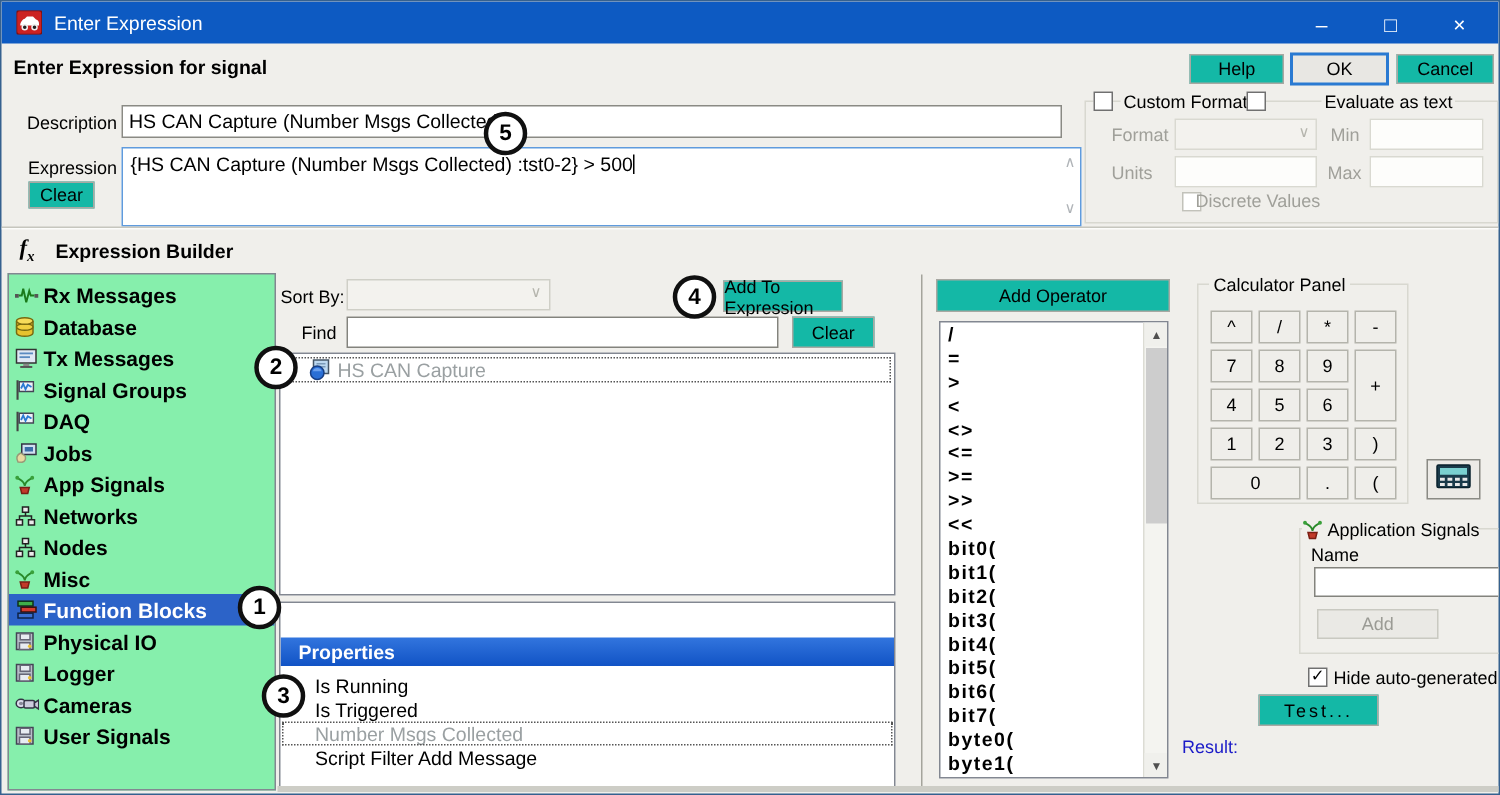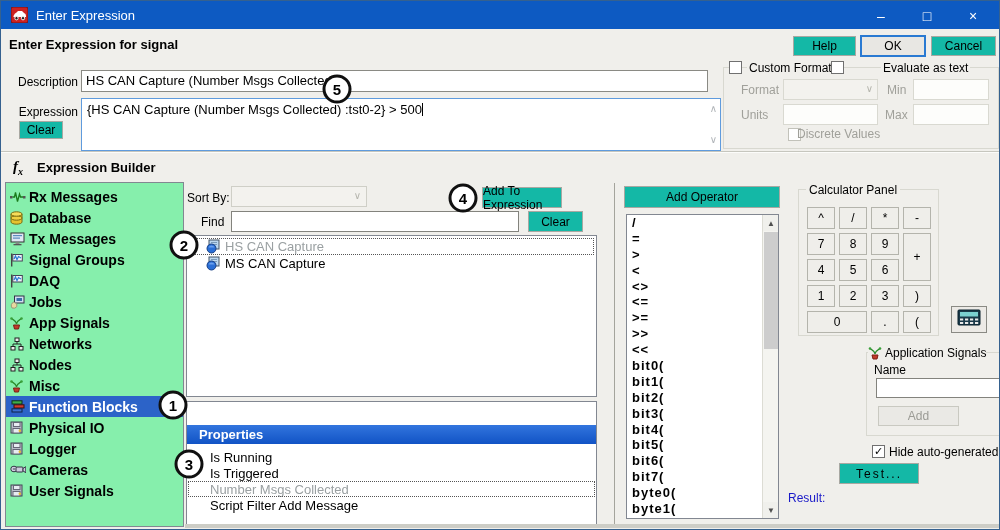--- a/index.html
+++ b/index.html
@@ -394,29 +394,20 @@
   <div class="btn" id="btn-clear-find">Clear</div>
   <div id="fb-list">
       <div class="fb-row inactive-sel">
         <span class="icon"><svg width="17" height="15" viewBox="0 0 17 15">
             <rect x="4" y="1" width="10" height="9" fill="#bcd8f0" stroke="#456"></rect>
             <path d="M6 3.5 h6 M6 5.5 h6 M6 7.5 h4" stroke="#7a9ab8" fill="none"></path>
             <circle cx="6.5" cy="9.5" r="4.5" fill="#2a6fd6" stroke="#173f85"></circle>
             <path d="M3.5 8.5 a3.2 3.2 0 0 1 6 0" fill="#6aa0ee" stroke="none"></path>
           </svg></span>
         <span class="lab">HS CAN Capture</span>
-      </div>
-      <div class="fb-row">
-        <span class="icon"><svg width="17" height="15" viewBox="0 0 17 15">
-            <rect x="4" y="1" width="10" height="9" fill="#bcd8f0" stroke="#456"></rect>
-            <path d="M6 3.5 h6 M6 5.5 h6 M6 7.5 h4" stroke="#7a9ab8" fill="none"></path>
-            <circle cx="6.5" cy="9.5" r="4.5" fill="#2a6fd6" stroke="#173f85"></circle>
-            <path d="M3.5 8.5 a3.2 3.2 0 0 1 6 0" fill="#6aa0ee" stroke="none"></path>
-          </svg></span>
-        <span class="lab">MS CAN Capture</span>
       </div>
     </div>
 
   <div id="props">
     <div id="props-header">Properties</div>
     <div id="props-rows">
         <div class="prop-row">
           <span class="lab">Is Running</span>
         </div>
         <div class="prop-row">

